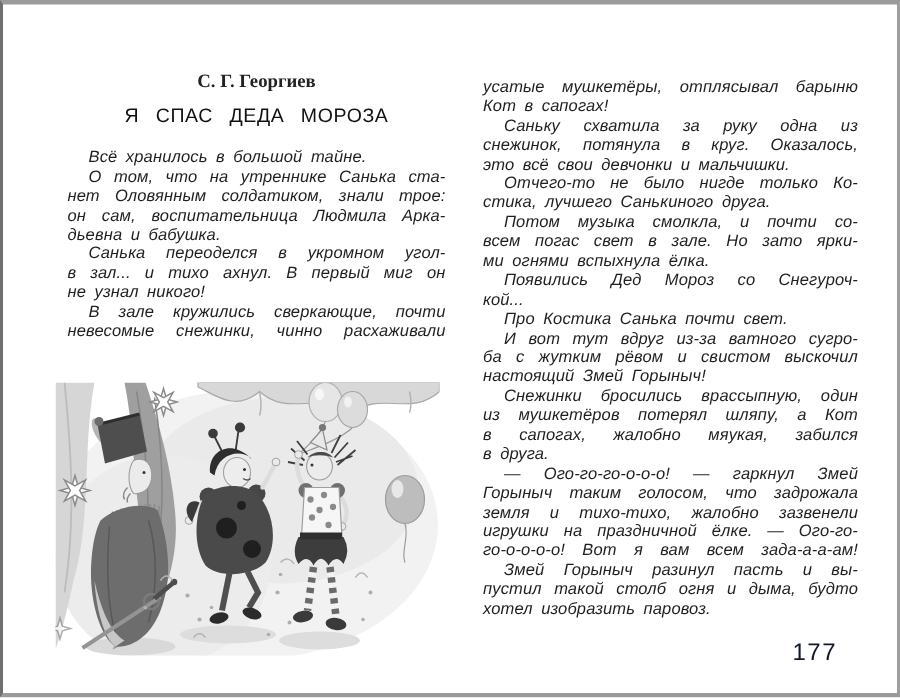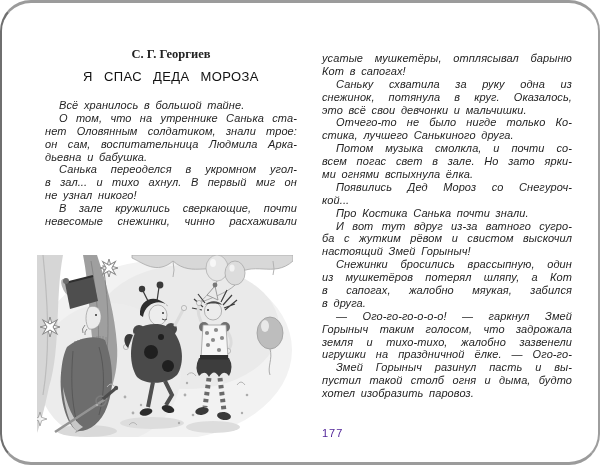--- a/index.html
+++ b/index.html
@@ -1,39 +1,39 @@
 <!DOCTYPE html>
 <html><head>
 <meta charset="utf-8">
 <style>
   html,body{margin:0;padding:0;background:#ffffff;}
   .page{
     position:relative;width:600px;height:465px;background:#ffffff;
     box-sizing:border-box;overflow:hidden;
     border-top:3px solid #9b9b9b;border-bottom:3px solid #9b9b9b;
     border-left:2px solid #6f6f6f;border-right:2px solid #9e9e9e;
-    font-family:"Liberation Sans",sans-serif;color:#1f1f1f;border-radius:31px;
+    font-family:"Liberation Sans",sans-serif;color:#1f1f1f;
   }
   .author{
     position:absolute;left:43px;top:44px;width:252px;text-align:center;
     font-family:"Liberation Serif",serif;font-weight:bold;font-size:12.5px;color:#222;
   }
   .title{
     position:absolute;left:43px;top:66px;width:252px;text-align:center;
     font-weight:normal;font-size:13px;letter-spacing:.4px;word-spacing:7px;color:#111;
   }
   .body-col{position:absolute;font-size:11px;line-height:12.9px;word-spacing:2.5px;letter-spacing:.1px;font-style:italic;}
   .body-left{left:43px;top:96px;width:252px;}
   .body-right{left:320px;top:49px;width:250px;}
   .tline{height:12.9px;white-space:normal;}
   .tline.just{text-align:justify;text-align-last:justify;-moz-text-align-last:justify;}
   .tline.ind{padding-left:14px;box-sizing:border-box;}
   .pagenum{
-    position:absolute;left:320px;top:424px;width:236px;text-align:left;
-    font-size:11px;letter-spacing:1px;color:#4c1d95;
+    position:absolute;left:320px;top:424px;width:236px;text-align:right;
+    font-size:16px;letter-spacing:1px;color:#0f172a;
   }
   .illustration{position:absolute;left:35px;top:252px;width:256px;height:182px;}
 </style>
 </head>
 <body>
 
 <div class="page">
 
   <div class="author">С. Г. Георгиев</div>
   <div class="title">Я  СПАС  ДЕДА  МОРОЗА</div>
@@ -208,32 +208,33 @@
       <div class="tline ind just">Саньку схватила за руку одна из</div>
       <div class="tline just">снежинок, потянула в круг. Оказалось,</div>
       <div class="tline">это всё свои девчонки и мальчишки.</div>
       <div class="tline ind just">Отчего-то не было нигде только Ко-</div>
       <div class="tline">стика, лучшего Санькиного друга.</div>
       <div class="tline ind just">Потом музыка смолкла, и почти со-</div>
       <div class="tline just">всем погас свет в зале. Но зато ярки-</div>
       <div class="tline">ми огнями вспыхнула ёлка.</div>
       <div class="tline ind just">Появились Дед Мороз со Снегуроч-</div>
       <div class="tline">кой...</div>
-      <div class="tline ind">Про Костика Санька почти знали.</div>
+      <div class="tline ind">Про Костика Санька почти свет.</div>
       <div class="tline ind just">И вот тут вдруг из-за ватного сугро-</div>
       <div class="tline just">ба с жутким рёвом и свистом выскочил</div>
       <div class="tline">настоящий Змей Горыныч!</div>
       <div class="tline ind just">Снежинки бросились врассыпную, один</div>
       <div class="tline just">из мушкетёров потерял шляпу, а Кот</div>
       <div class="tline just">в сапогах, жалобно мяукая, забился</div>
       <div class="tline">в друга.</div>
       <div class="tline ind just">— Ого-го-го-о-о-о! — гаркнул Змей</div>
       <div class="tline just">Горыныч таким голосом, что задрожала</div>
       <div class="tline just">земля и тихо-тихо, жалобно зазвенели</div>
       <div class="tline just">игрушки на праздничной ёлке. — Ого-го-</div>
+      <div class="tline just">го-о-о-о-о! Вот я вам всем зада-а-а-ам!</div>
       <div class="tline ind just">Змей Горыныч разинул пасть и вы-</div>
       <div class="tline just">пустил такой столб огня и дыма, будто</div>
       <div class="tline">хотел изобразить паровоз.</div>
     </div>
 
   <div class="pagenum">177</div>
 
 </div>
 
 </body></html>

